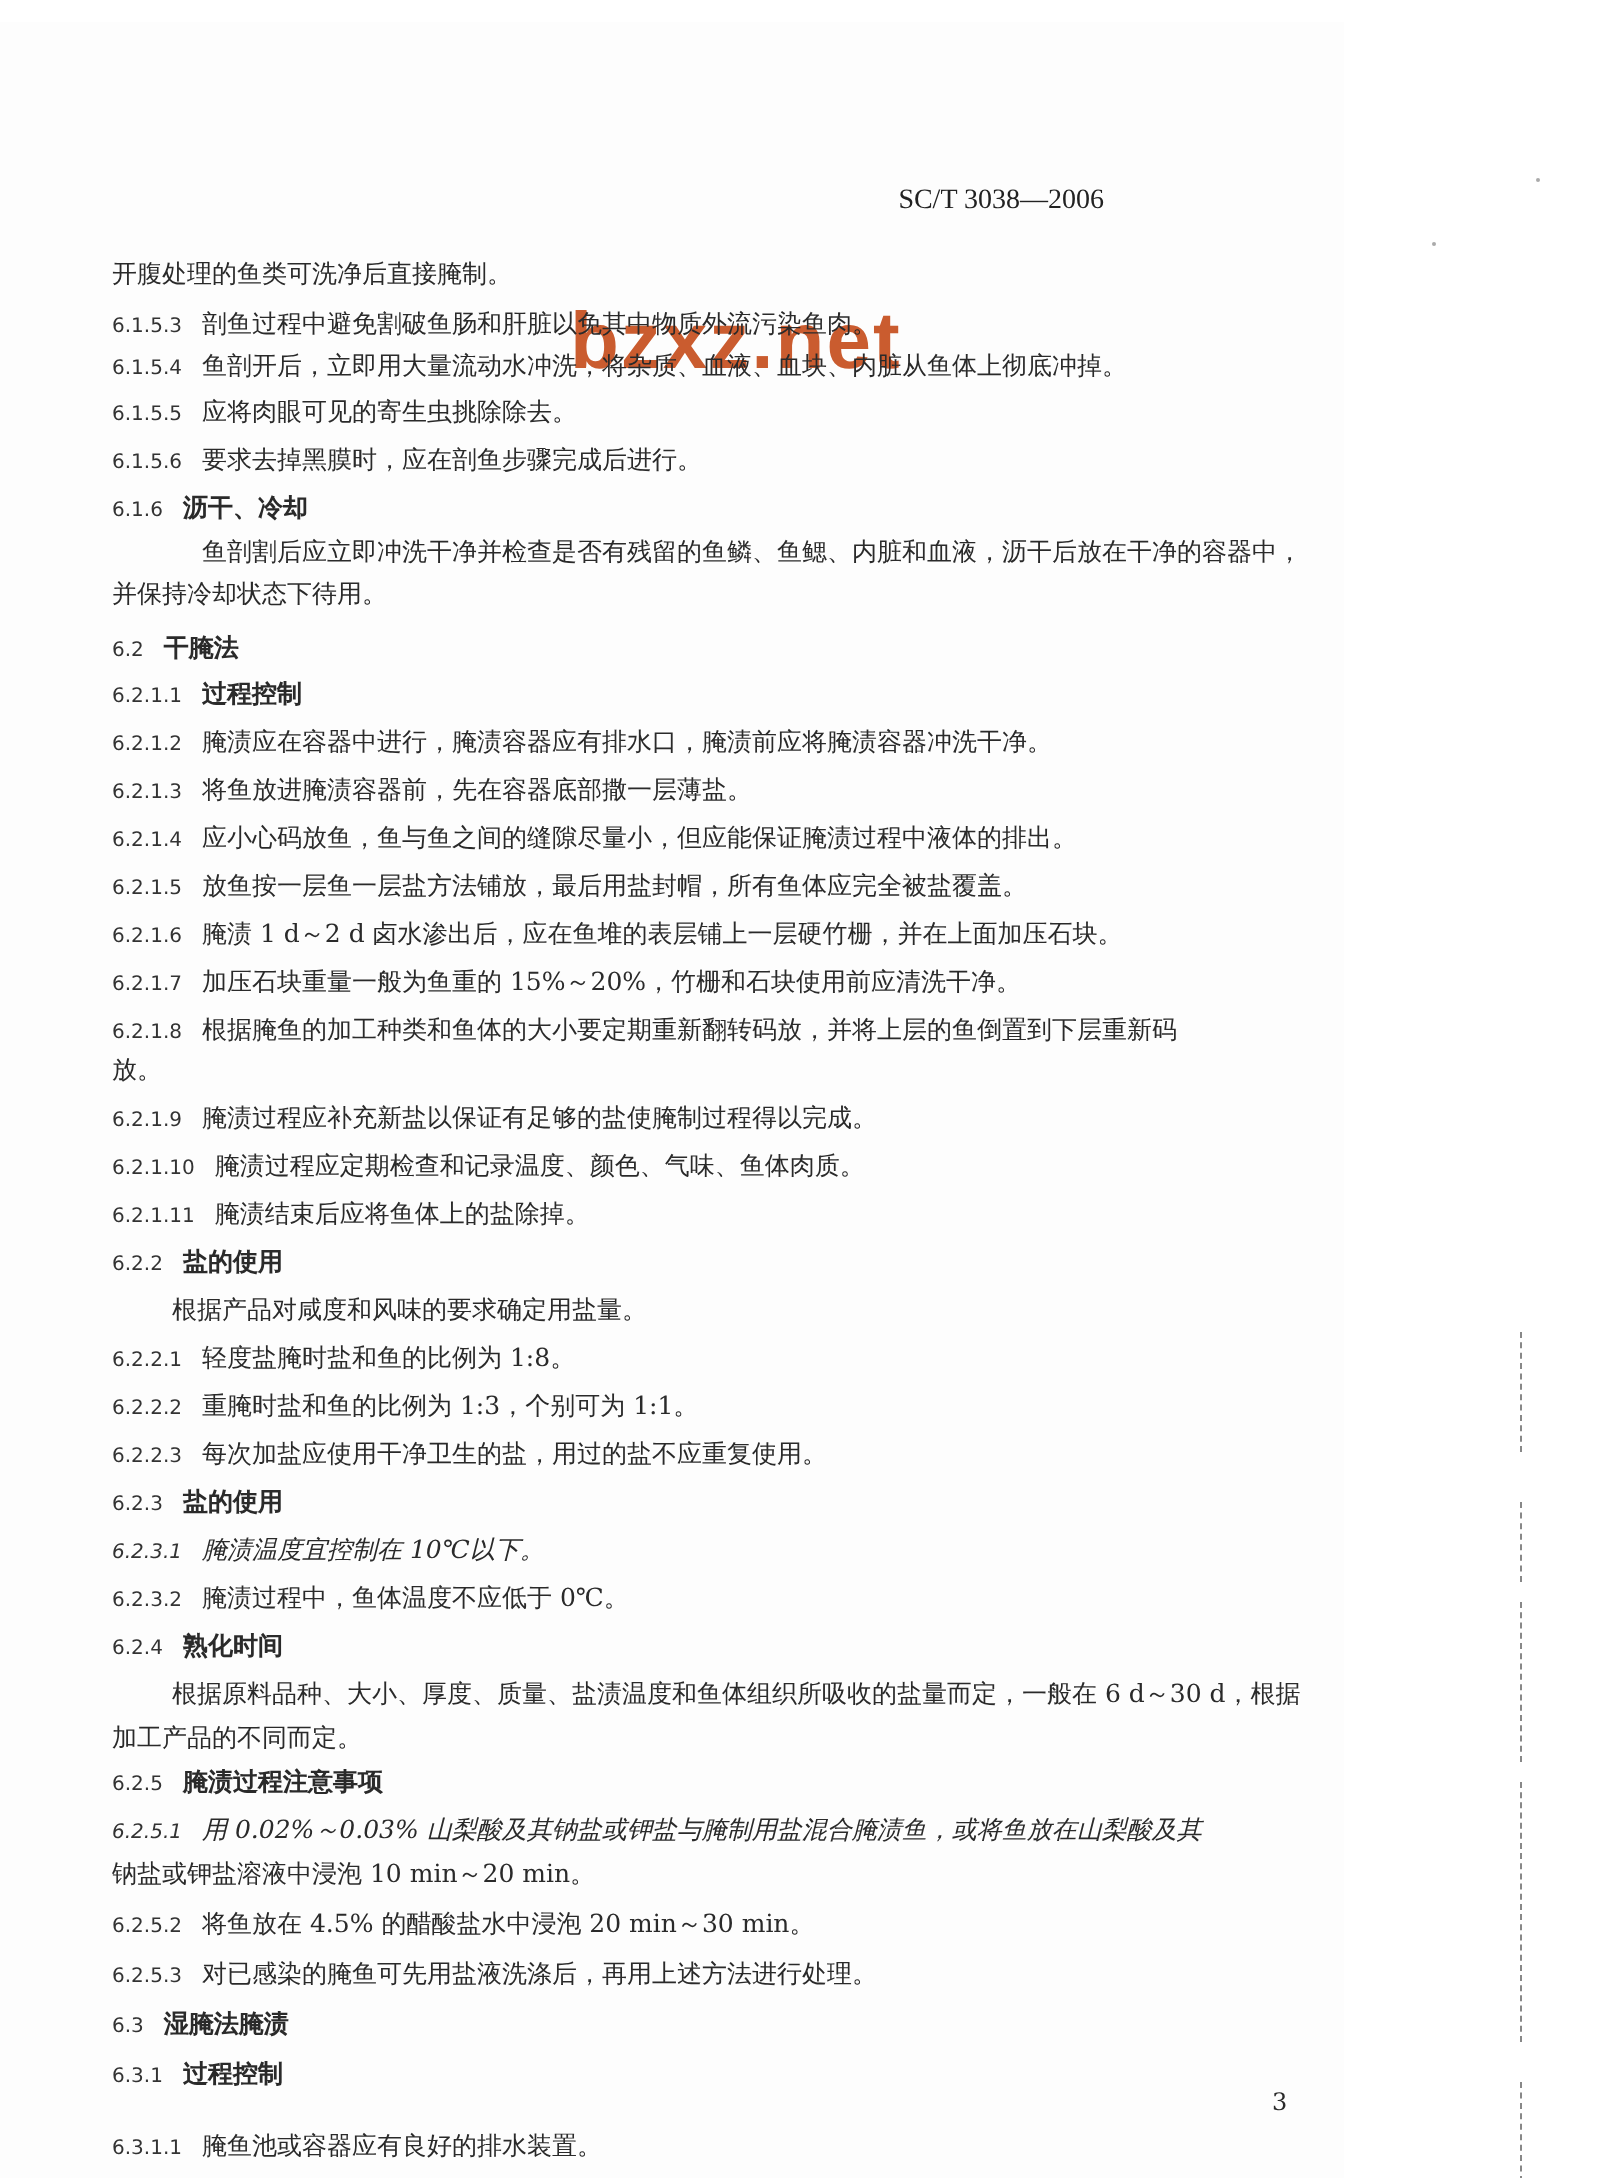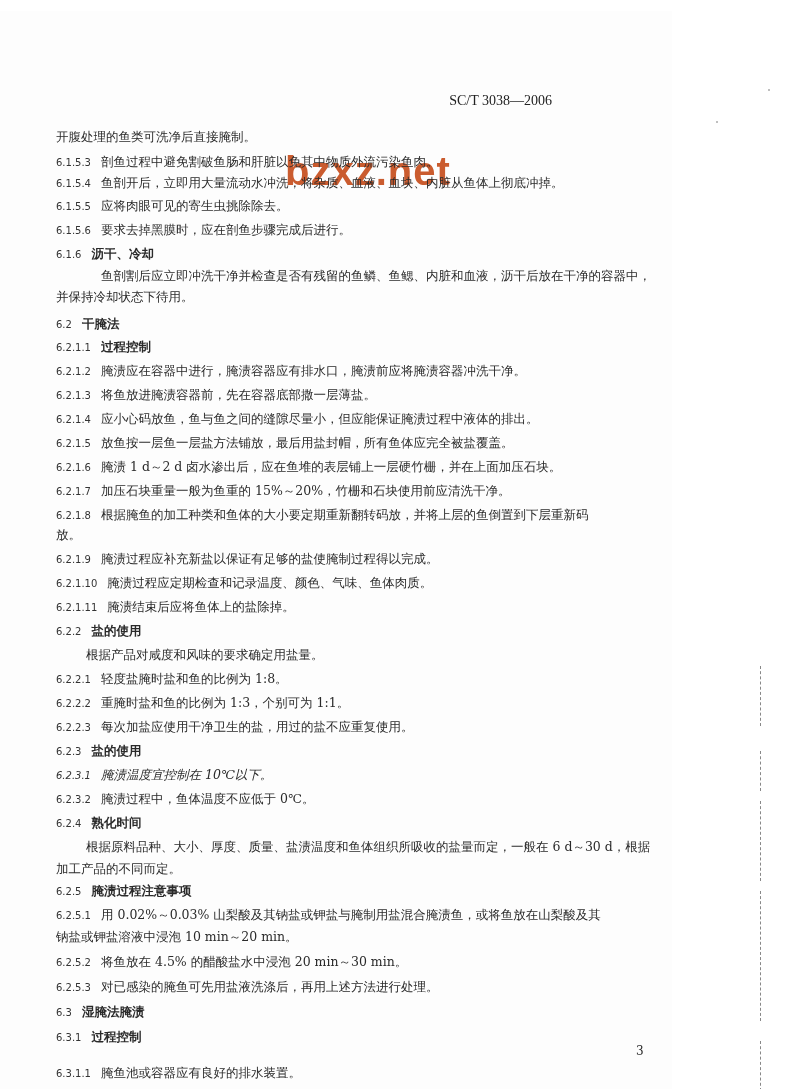--- a/index.html
+++ b/index.html
@@ -70,21 +70,21 @@
       <div class="line" style="top: 660px;"><span class="num">6.2.2.1</span><span class="txt">轻度盐腌时盐和鱼的比例为 1:8。</span></div>
       <div class="line" style="top: 684px;"><span class="num">6.2.2.2</span><span class="txt">重腌时盐和鱼的比例为 1:3，个别可为 1:1。</span></div>
       <div class="line" style="top: 708px;"><span class="num">6.2.2.3</span><span class="txt">每次加盐应使用干净卫生的盐，用过的盐不应重复使用。</span></div>
       <div class="line heading" style="top: 732px;"><span class="num">6.2.3</span><span class="txt">盐的使用</span></div>
       <div class="line" style="top: 756px; font-style: italic;"><span class="num">6.2.3.1</span><span class="txt">腌渍温度宜控制在 10℃以下。</span></div>
       <div class="line" style="top: 780px;"><span class="num">6.2.3.2</span><span class="txt">腌渍过程中，鱼体温度不应低于 0℃。</span></div>
       <div class="line heading" style="top: 804px;"><span class="num">6.2.4</span><span class="txt">熟化时间</span></div>
       <div class="line indent" style="top: 828px;"><span class="txt">根据原料品种、大小、厚度、质量、盐渍温度和鱼体组织所吸收的盐量而定，一般在 6 d～30 d，根据</span></div>
       <div class="line" style="top: 850px;"><span class="txt">加工产品的不同而定。</span></div>
       <div class="line heading" style="top: 872px;"><span class="num">6.2.5</span><span class="txt">腌渍过程注意事项</span></div>
-      <div class="line" style="top: 896px;"><span class="num">6.2.5.1</span><span class="txt">用 0.02%～0.03% 山梨酸及其钠盐或钾盐与腌制用盐混合腌渍鱼，或将鱼放在山梨酸及其</span></div>
+      <div class="line" style="top: 896px; font-style: italic;"><span class="num">6.2.5.1</span><span class="txt">用 0.02%～0.03% 山梨酸及其钠盐或钾盐与腌制用盐混合腌渍鱼，或将鱼放在山梨酸及其</span></div>
       <div class="line" style="top: 918px;"><span class="txt">钠盐或钾盐溶液中浸泡 10 min～20 min。</span></div>
       <div class="line" style="top: 943px;"><span class="num">6.2.5.2</span><span class="txt">将鱼放在 4.5% 的醋酸盐水中浸泡 20 min～30 min。</span></div>
       <div class="line" style="top: 968px;"><span class="num">6.2.5.3</span><span class="txt">对已感染的腌鱼可先用盐液洗涤后，再用上述方法进行处理。</span></div>
       <div class="line heading" style="top: 993px;"><span class="num">6.3</span><span class="txt">湿腌法腌渍</span></div>
       <div class="line heading" style="top: 1018px;"><span class="num">6.3.1</span><span class="txt">过程控制</span></div>
       <div class="line" style="top: 1054px;"><span class="num">6.3.1.1</span><span class="txt">腌鱼池或容器应有良好的排水装置。</span></div>
     </div>
 
   <div class="page-number">3</div>
 

